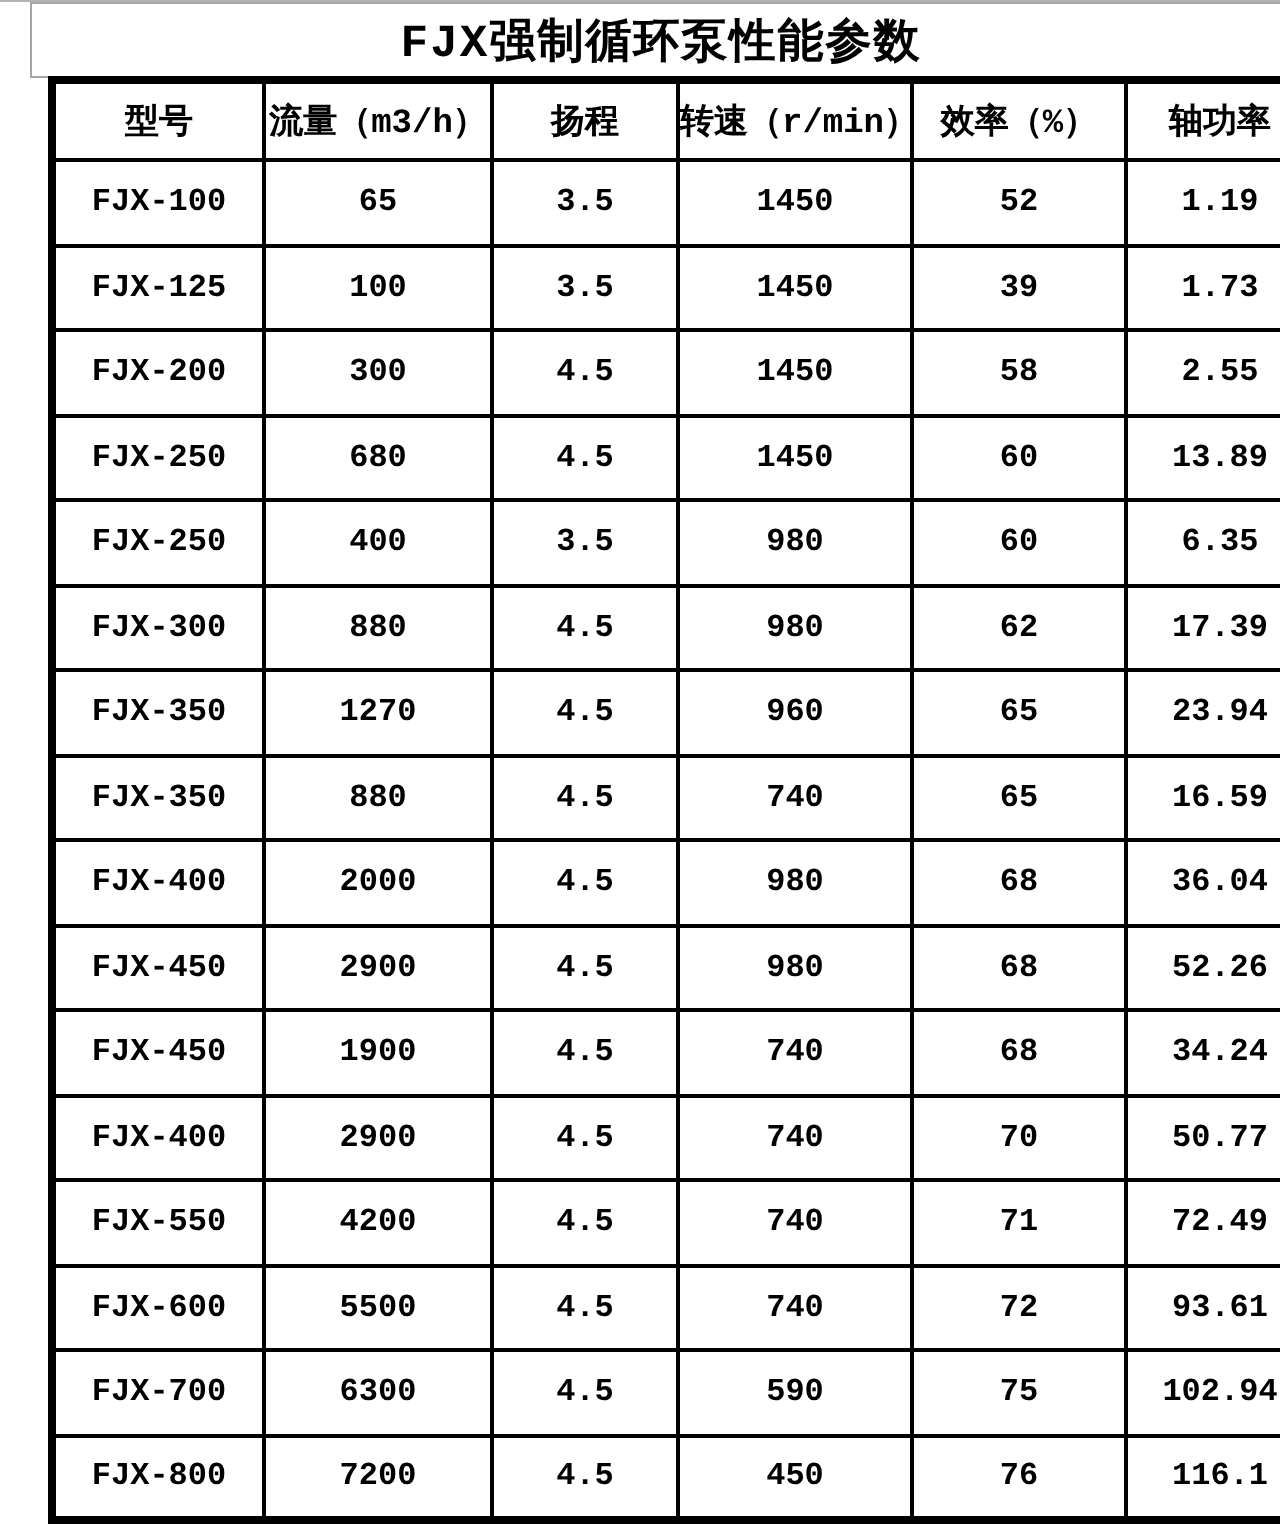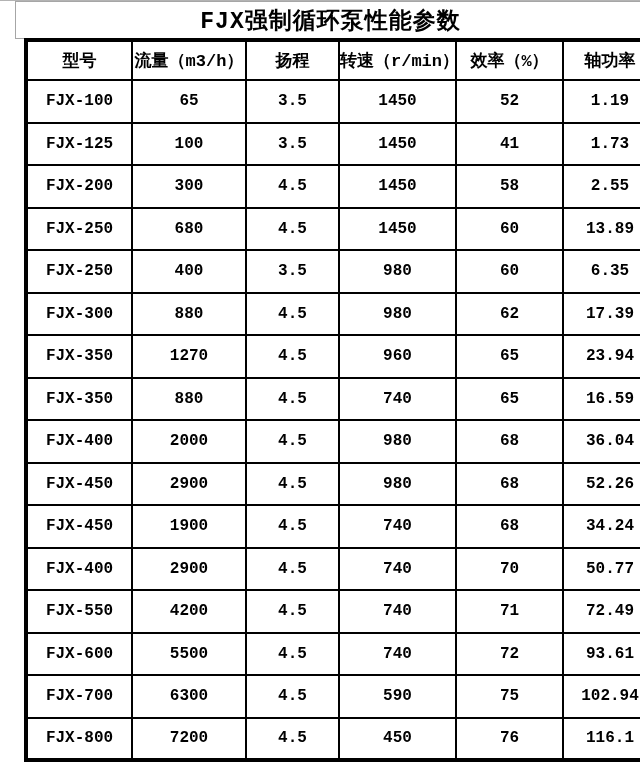--- a/index.html
+++ b/index.html
@@ -101,21 +101,21 @@
     <td>1450</td>
     <td>52</td>
     <td>1.19</td>
   </tr>
 
   <tr>
     <td>FJX-125</td>
     <td>100</td>
     <td>3.5</td>
     <td>1450</td>
-    <td>41</td>
+    <td>39</td>
     <td>1.73</td>
   </tr>
 
 
   <tr>
     <td>FJX-200</td>
     <td>300</td>
     <td>4.5</td>
     <td>1450</td>
     <td>58</td>

